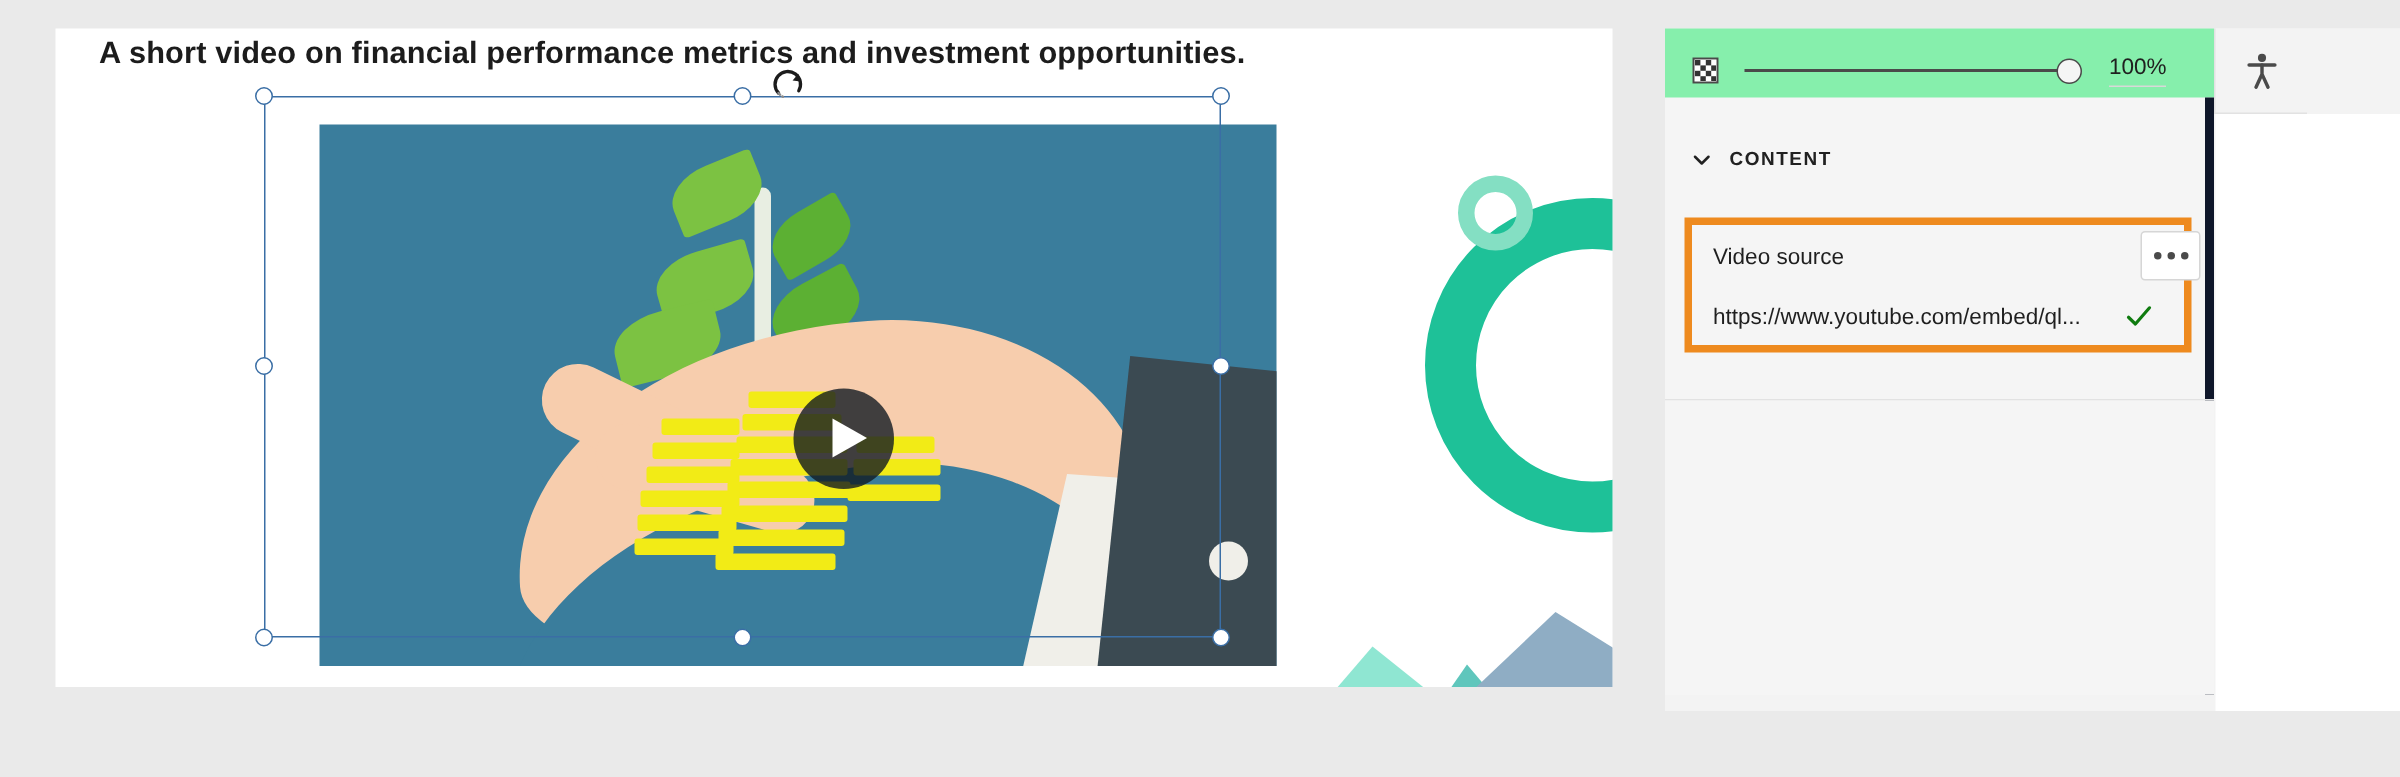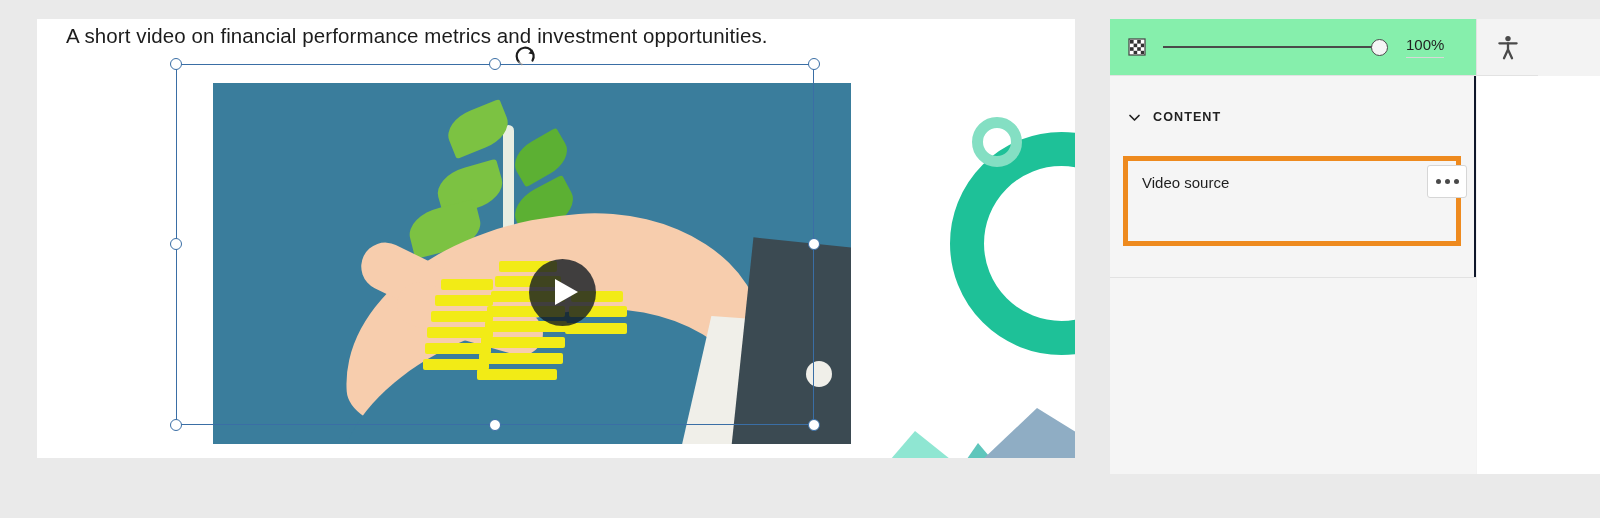--- a/index.html
+++ b/index.html
@@ -7,21 +7,21 @@
     width: 1600px; height: 518px;
     background: #eaeaea;
     font-family: "Liberation Sans", sans-serif;
     overflow: hidden;
   }
   #root { position: relative; width: 1600px; height: 518px; background: #eaeaea; }
 
   
   #canvas-area {
     position: absolute; left: 0; top: 0; width: 1095px; height: 474px;
-    background: #eaeaea; overflow: hidden;
+    background: #eaeaea; overflow: hidden; font-weight: bold;
   }
   #slide-page {
     position: absolute; left: 37px; top: 19px; width: 1038px; height: 439px;
     background: #ffffff; overflow: hidden;
   }
   #slide-title {
     position: absolute; left: 29px; top: 5px; width: 900px;
     font-size: 20.5px; color: #1c1c1c; letter-spacing: .1px; white-space: nowrap;
   }
 
@@ -151,22 +151,22 @@
   #zoom-level {
     margin-left: 21px; font-size: 15px; color: #1f1f1f;
     border-bottom: 1.4px solid #d8d8d8; padding-bottom: 5px; line-height: 15px;
   }
   #accessibility-button {
     position: absolute; left: 366px; top: 0; width: 62px; height: 57px;
     background: #f3f3f3; border-left: 1px solid #e2e2e2; border-bottom: 1px solid #e2e2e2;
     display: flex; align-items: center; justify-content: center;
   }
   #panel-body {
-    position: absolute; left: 0; top: 57px; width: 366px; height: 398px;
-    background: #f5f5f5; border-right: 2px solid #0f172a;
+    position: absolute; left: 0; top: 46px; width: 366px; height: 398px;
+    background: #f5f5f5; border-right: 6px solid #0f172a;
   }
   #content-section-header {
     position: absolute; left: 0; top: 26px; width: 366px; height: 30px;
     display: flex; align-items: center; cursor: default;
   }
   #chevron-down { margin-left: 17px; width: 15px; height: 15px; }
   #content-label {
     margin-left: 11px; font-size: 12.6px; font-weight: bold;
     letter-spacing: 1.05px; color: #212121;
   }
@@ -337,19 +337,27 @@
 
         <div id="video-source-row">
           <span id="video-source-label">Video source</span>
           <span id="more-options-button">
             <span class="dot"></span>
             <span class="dot"></span>
             <span class="dot"></span>
           </span>
         </div>
 
+        <div id="video-url-row">
+          <span id="video-url">https://www.youtube.com/embed/ql...</span>
+          <span id="url-check">
+            <svg width="20" height="20" viewBox="0 0 20 20">
+              <path d="M3 10.5 L7.6 15 L17 4.2" fill="none" stroke="#107c10" stroke-width="2.1" stroke-linecap="round" stroke-linejoin="round"></path>
+            </svg>
+          </span>
+        </div>
       </div>
 
       <div id="panel-divider"></div>
       <div id="panel-lower"></div>
     </div>
   </div>
 </div>
 
 </body></html>

